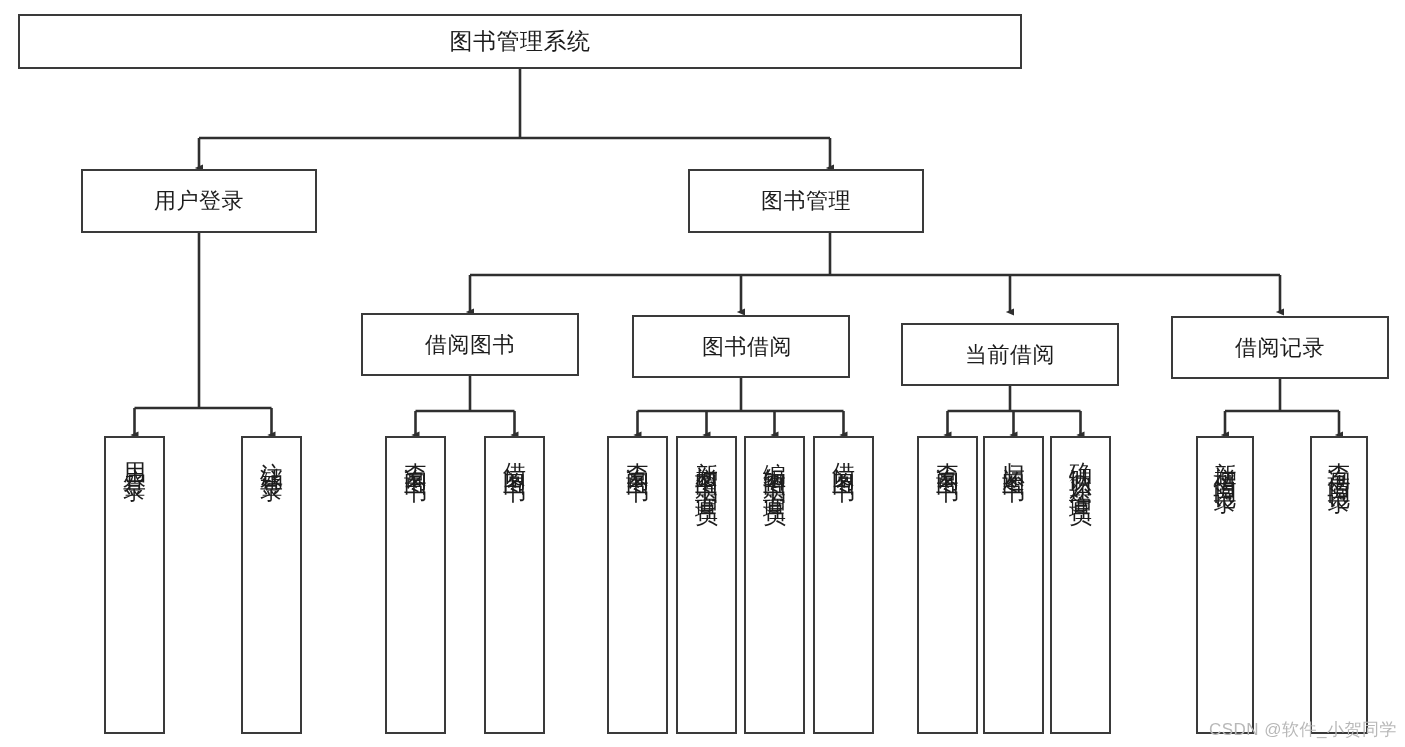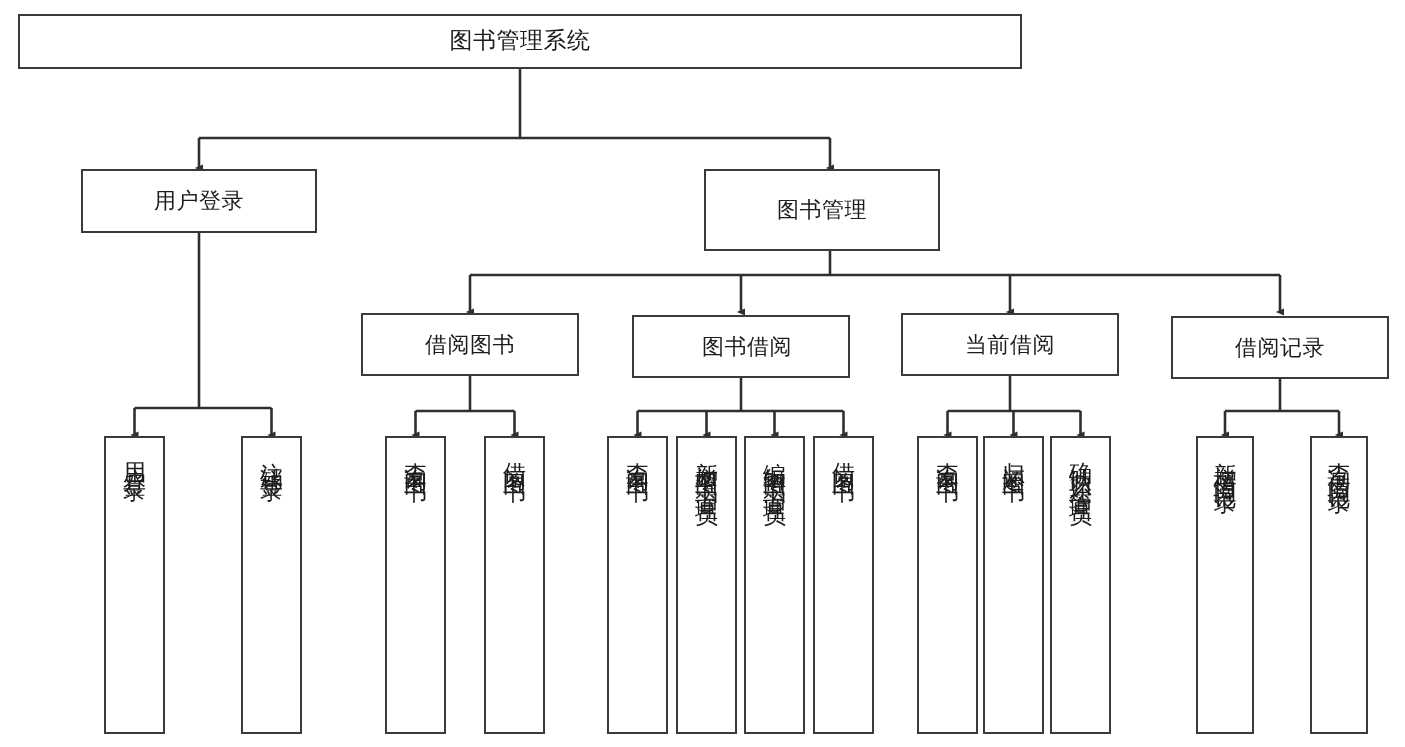--- a/index.html
+++ b/index.html
@@ -35,21 +35,20 @@
     display: flex;
     align-items: center;
     justify-content: center;
     overflow: hidden;
   }
   .node-label {
     color: #1c1c1c;
     text-align: left;
     line-height: 1.08;
     white-space: pre;
-    font-family: Liberation Serif, serif;
   }
   .node.horizontal .node-label {
     font-size: 22px;
     letter-spacing: 0.5px;
   }
   .node.vertical {
     align-items: flex-start;
     padding-top: 6px;
   }
   .node.vertical .node-label {
@@ -118,30 +117,30 @@
         <line x1="1339" y1="411" x2="1339" y2="435" stroke="#2f2f2f" stroke-width="2.6" marker-end="url(#arrowhead)"></line>
       </g>
   </svg>
   <div id="node-layer">
       <div class="node horizontal root" style="left: 18px; top: 14px; width: 1004px; height: 55px;">
         <div class="node-label">图书管理系统</div>
       </div>
       <div class="node horizontal" style="left: 81px; top: 169px; width: 236px; height: 64px;">
         <div class="node-label">用户登录</div>
       </div>
-      <div class="node horizontal" style="left: 704px; top: 169px; width: 236px; height: 82px;">
+      <div class="node horizontal" style="left: 688px; top: 169px; width: 236px; height: 64px;">
         <div class="node-label">图书管理</div>
       </div>
       <div class="node horizontal" style="left: 361px; top: 313px; width: 218px; height: 63px;">
         <div class="node-label">借阅图书</div>
       </div>
       <div class="node horizontal" style="left: 632px; top: 315px; width: 218px; height: 63px; padding-left: 12px;">
         <div class="node-label">图书借阅</div>
       </div>
-      <div class="node horizontal" style="left: 901px; top: 313px; width: 218px; height: 63px;">
+      <div class="node horizontal" style="left: 901px; top: 323px; width: 218px; height: 63px;">
         <div class="node-label">当前借阅</div>
       </div>
       <div class="node horizontal" style="left: 1171px; top: 316px; width: 218px; height: 63px;">
         <div class="node-label">借阅记录</div>
       </div>
       <div class="node vertical" style="left: 104px; top: 436px; width: 61px; height: 298px;">
         <div class="node-label">用户登录</div>
       </div>
       <div class="node vertical" style="left: 241px; top: 436px; width: 61px; height: 298px;">
         <div class="node-label">注销登录</div>
@@ -173,13 +172,14 @@
       <div class="node vertical" style="left: 1050px; top: 436px; width: 61px; height: 298px;">
         <div class="node-label">确认归还（管理员）</div>
       </div>
       <div class="node vertical" style="left: 1196px; top: 436px; width: 58px; height: 298px;">
         <div class="node-label">新增借阅记录</div>
       </div>
       <div class="node vertical" style="left: 1310px; top: 436px; width: 58px; height: 298px;">
         <div class="node-label">查询借阅记录</div>
       </div>
     </div>
+  <div id="watermark">CSDN @软件_小贺同学</div>
 </div>
 
 </body></html>

